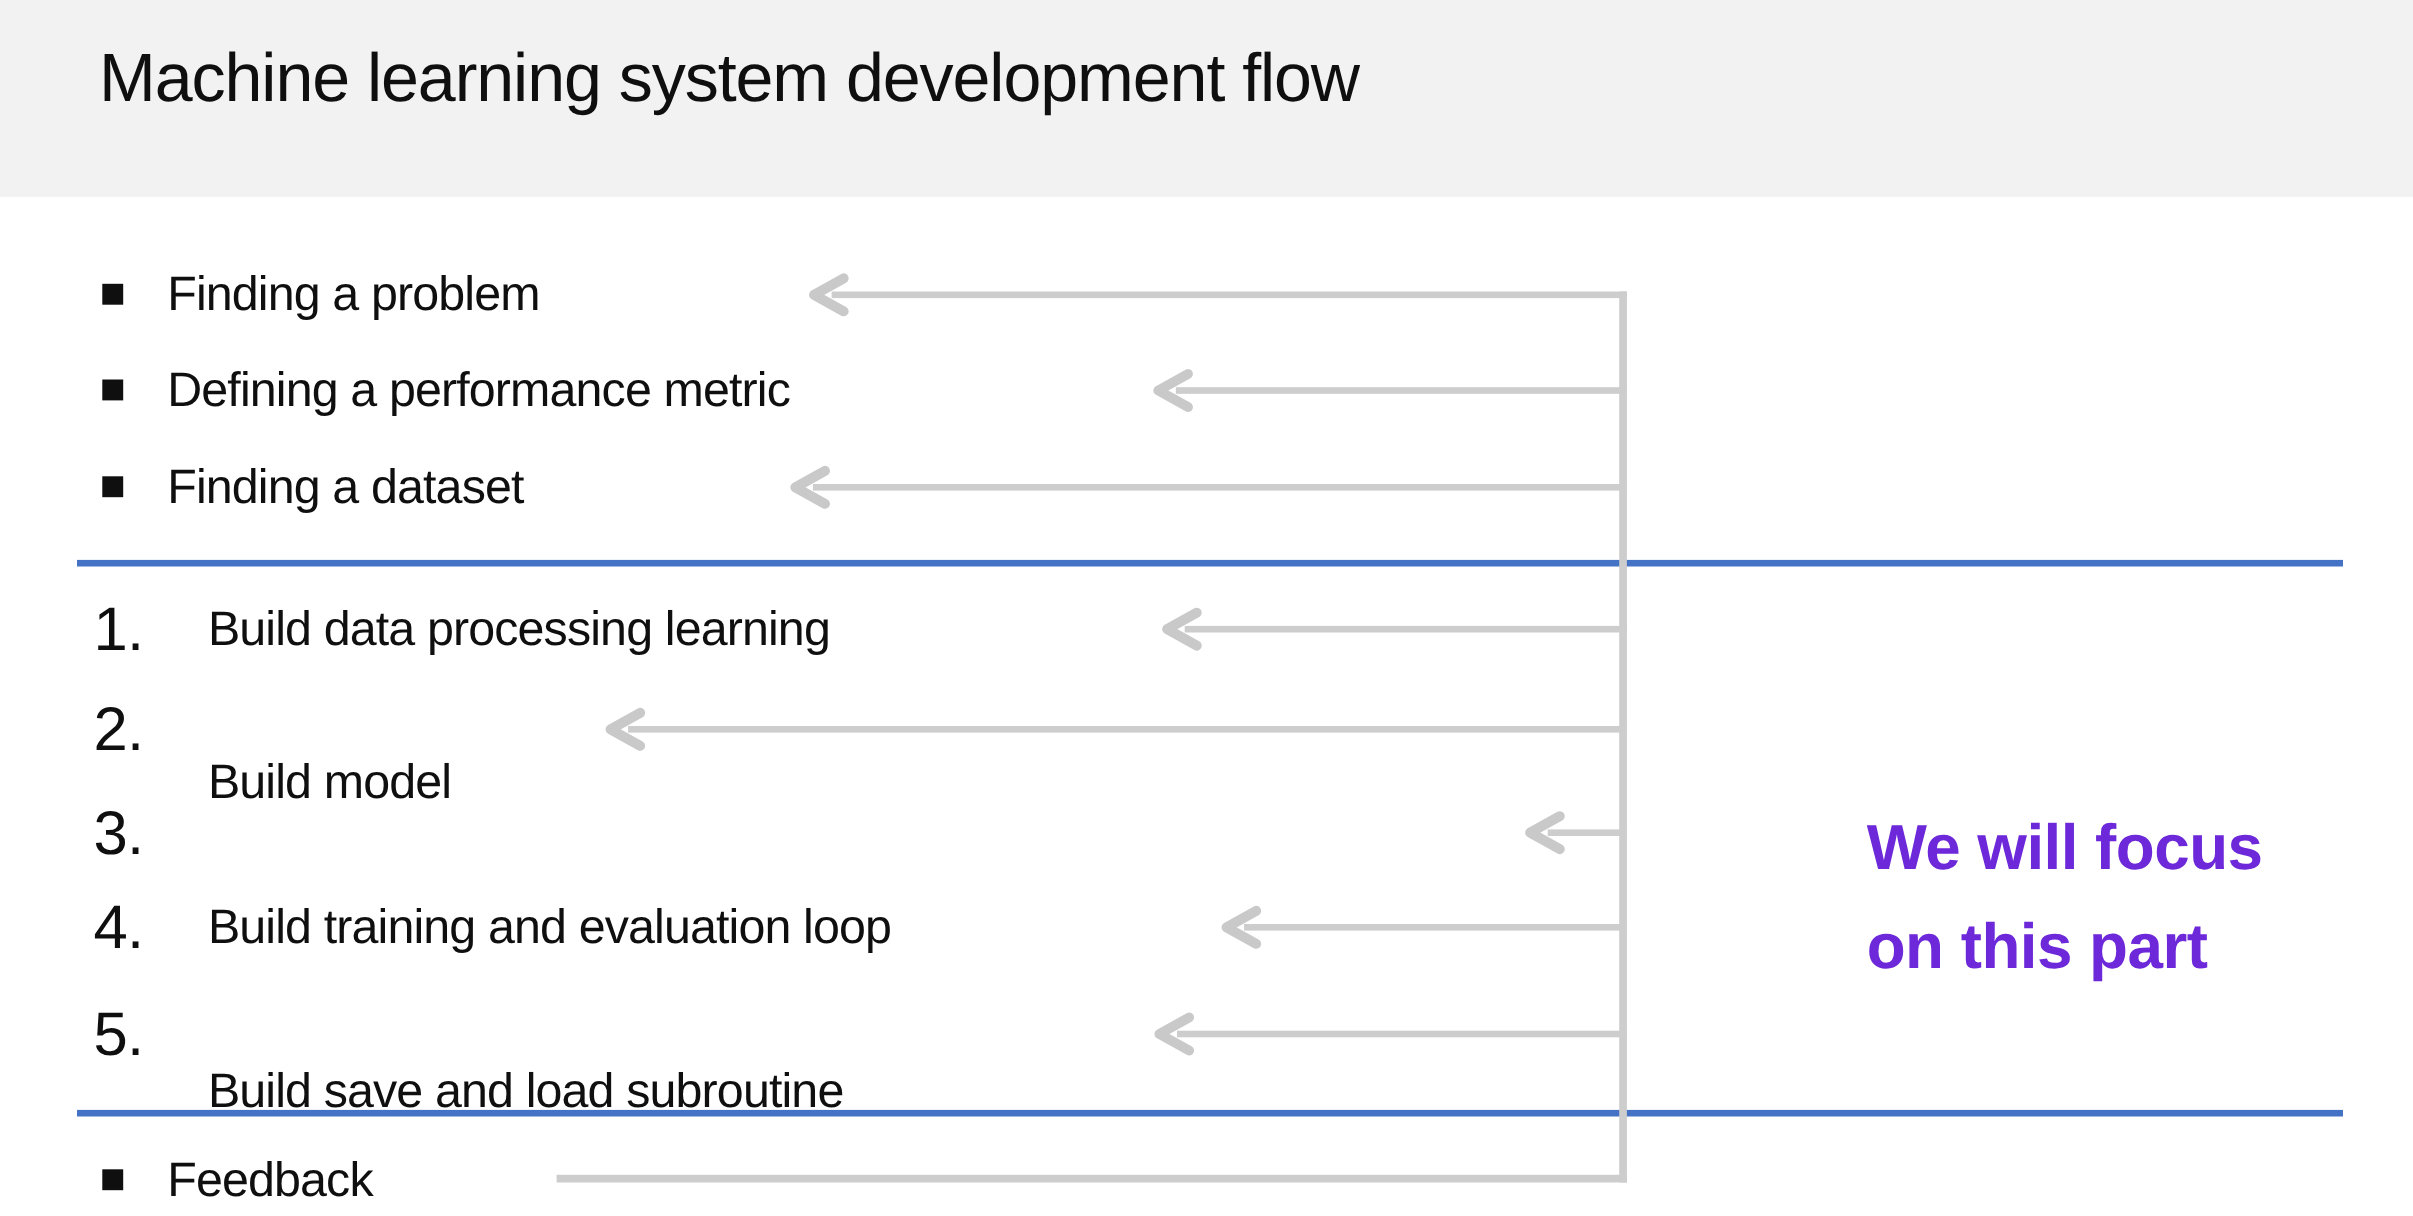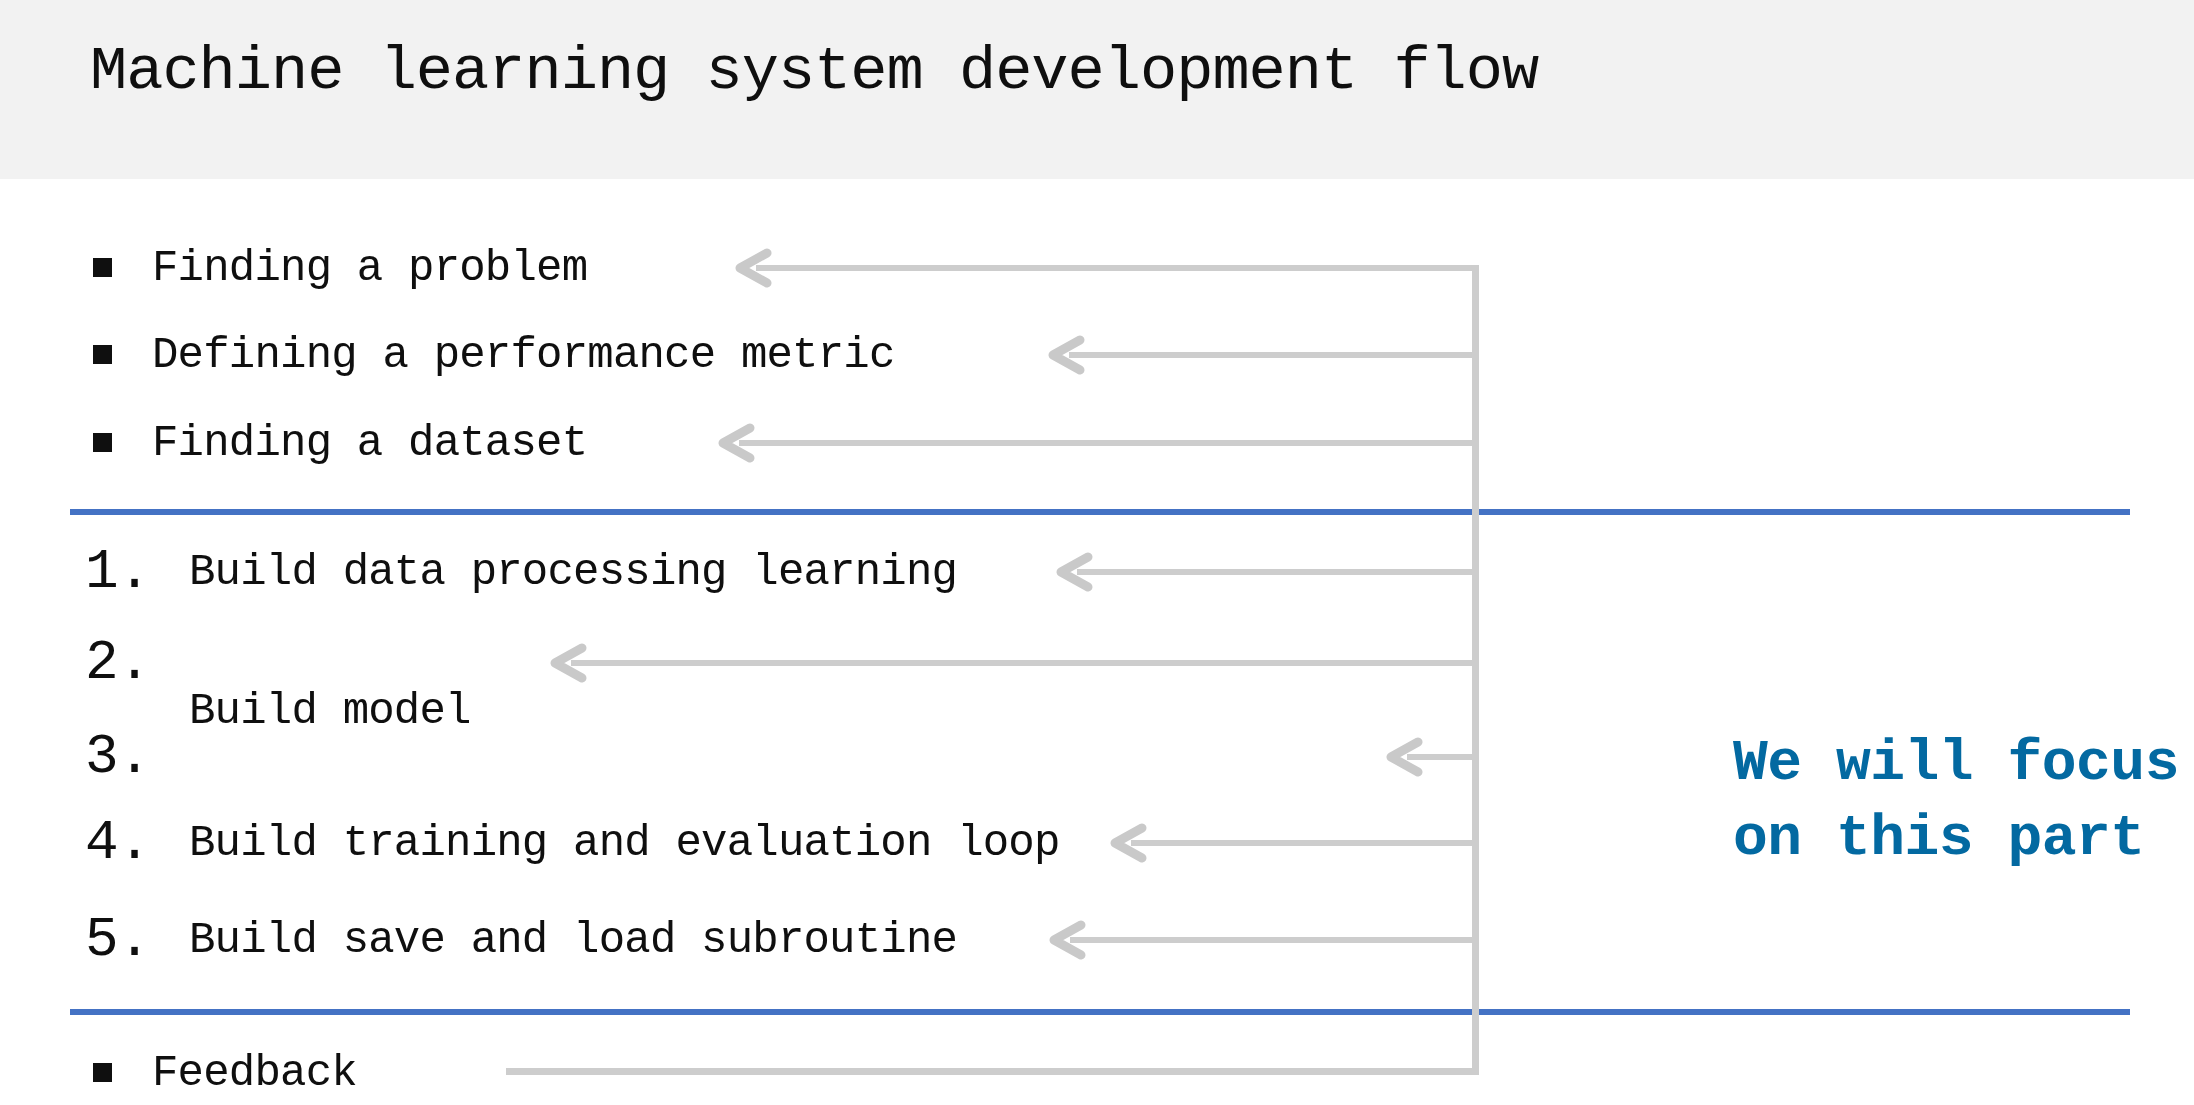--- a/index.html
+++ b/index.html
@@ -2,21 +2,21 @@
 <html><head>
 <meta charset="utf-8">
 <style>
   html, body { margin: 0; padding: 0; background: #ffffff; }
   #slide {
     position: relative;
     width: 2194px;
     height: 1105px;
     background: #ffffff;
     overflow: hidden;
-    font-family: Liberation Mono, monospace;
+    font-family: Liberation Sans, sans-serif;
     color: #0f0f0f;
   }
   .header-band {
     position: absolute;
     left: 0; top: 0;
     width: 2194px; height: 179px;
     background: #f2f2f2;
   }
   .slide-title {
     position: absolute;
@@ -72,25 +72,24 @@
   }
   .arrowhead {
     position: absolute;
     width: 44px; height: 44px;
   }
   .focus-annotation {
     position: absolute;
     left: 1697px; top: 726px;
     font-size: 58px;
     font-weight: 700;
-    line-height: 75px;
+    line-height: 90px;
     letter-spacing: -0.5px;
     white-space: pre-line;
-    color: #0369a1;
-    margin-left: 36px;
+    color: #6d28d9;
   }
 </style>
 </head>
 <body>
 
 <div id="slide">
 
   <div class="header-band"></div>
   <div class="slide-title">Machine learning system development flow</div>
 
@@ -110,21 +109,21 @@
 
   <div class="step-number" style="left:85px; top:631px;">2.</div>
   <div class="row-label" style="left:189px; top:631px;margin-top:48px;">Build model</div>
 
   <div class="step-number" style="left:85px; top:725px;">3.</div>
 
   <div class="step-number" style="left:85px; top:811px;">4.</div>
   <div class="row-label" style="left:189px; top:811px;text-align:right;">Build training and evaluation loop</div>
 
   <div class="step-number" style="left:85px; top:908px;">5.</div>
-  <div class="row-label" style="left:189px; top:908px;">Build save and load subroutine</div>
+  <div class="row-label" style="left:189px; top:960px;">Build save and load subroutine</div>
 
   <div class="divider-blue" style="top:1009px;"></div>
 
   <div class="bullet-square" style="left:93px; top:1063px;"></div>
   <div class="row-label" style="left:152px; top:1041px;">Feedback</div>
 
   <div class="connector-vertical" style="top:265px; height:810px;"></div>
   <div class="feedback-shaft"></div>
 
   <div class="connector-shaft" style="left:756px; top:265px; width:723px;"></div>

